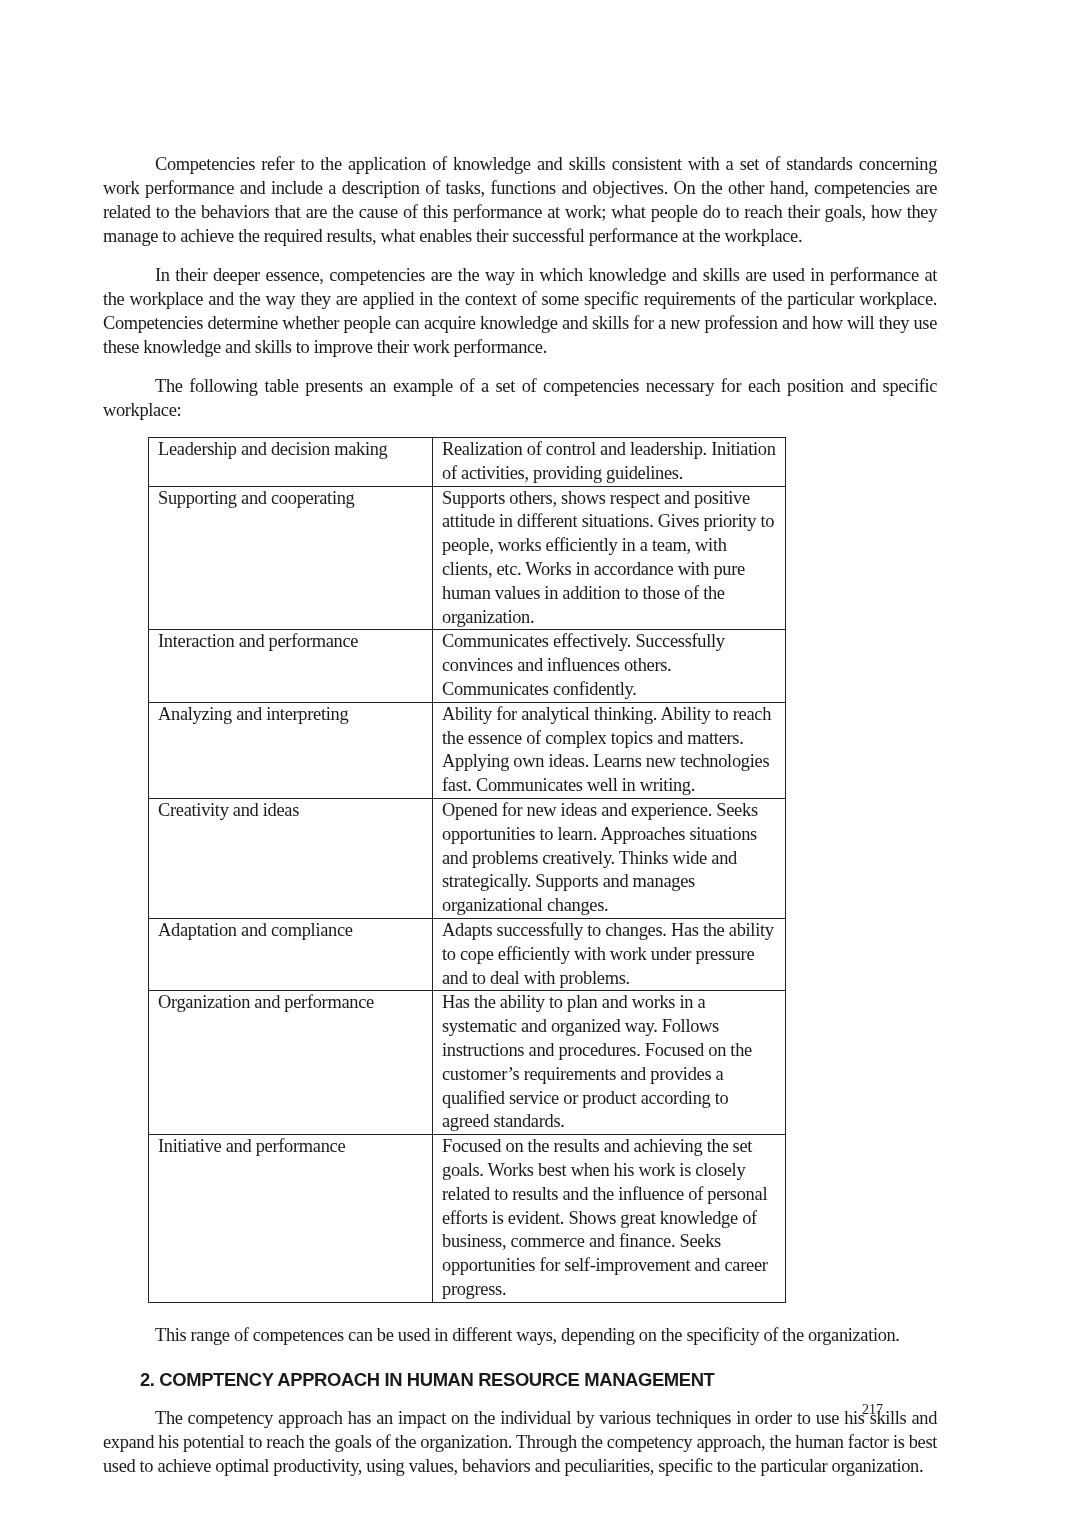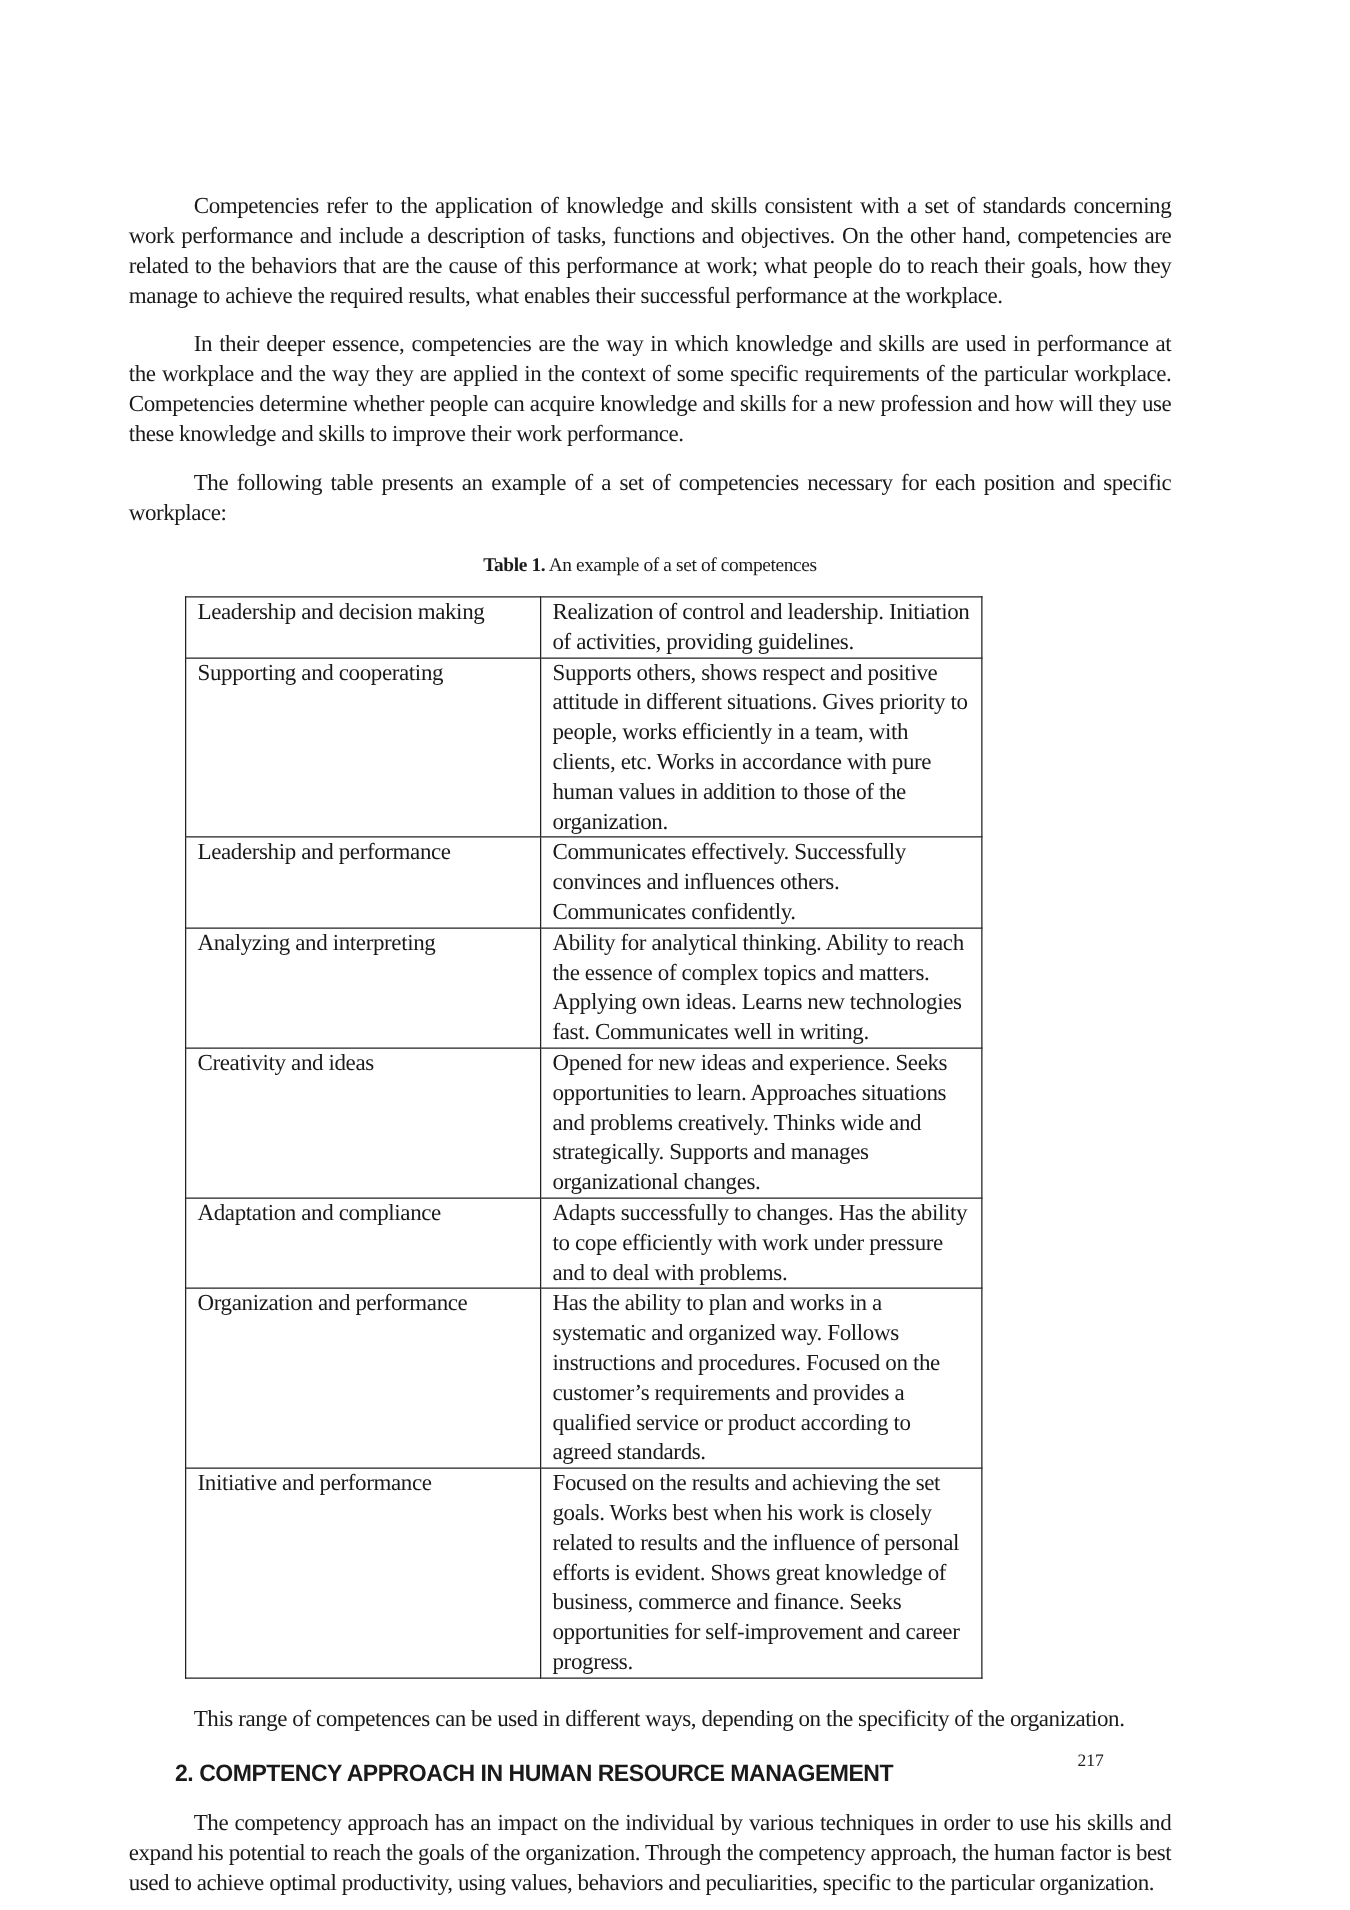--- a/index.html
+++ b/index.html
@@ -71,36 +71,33 @@
     }
   </style>
 </head>
 <body>
 
 <div class="page">
   <p class="para">Competencies refer to the application of knowledge and skills consistent with a set of standards concerning work performance and include a description of tasks, functions and objectives. On the other hand, competencies are related to the behaviors that are the cause of this performance at work; what people do to reach their goals, how they manage to achieve the required results, what enables their successful performance at the workplace.</p>
   <p class="para">In their deeper essence, competencies are the way in which knowledge and skills are used in performance at the workplace and the way they are applied in the context of some specific requirements of the particular workplace. Competencies determine whether people can acquire knowledge and skills for a new profession and how will they use these knowledge and skills to improve their work performance.</p>
   <p class="para">The following table presents an example of a set of competencies necessary for each position and specific workplace:</p>
 
-  <div class="caption">
-    <b>Table 1.</b><span> An example of a set of competences</span>
-  </div>
 
   <table class="comp">
     <tbody>
       <tr>
         <td class="c1">Leadership and decision making</td>
         <td>Realization of control and leadership. Initiation of activities, providing guidelines.</td>
       </tr>
       <tr>
         <td class="c1">Supporting and cooperating</td>
         <td>Supports others, shows respect and positive attitude in different situations. Gives priority to people, works efficiently in a team, with clients, etc. Works in accordance with pure human values in addition to those of the organization.</td>
       </tr>
       <tr>
-        <td class="c1">Leadership and performance</td>
+        <td class="c1">Interaction and performance</td>
         <td>Communicates effectively. Successfully convinces and influences others. Communicates confidently.</td>
       </tr>
       <tr>
         <td class="c1">Analyzing and interpreting</td>
         <td>Ability for analytical thinking. Ability to reach the essence of complex topics and matters. Applying own ideas. Learns new technologies fast. Communicates well in writing.</td>
       </tr>
       <tr>
         <td class="c1">Creativity and ideas</td>
         <td>Opened for new ideas and experience. Seeks opportunities to learn. Approaches situations and problems creatively. Thinks wide and strategically. Supports and manages organizational changes.</td>
       </tr>

